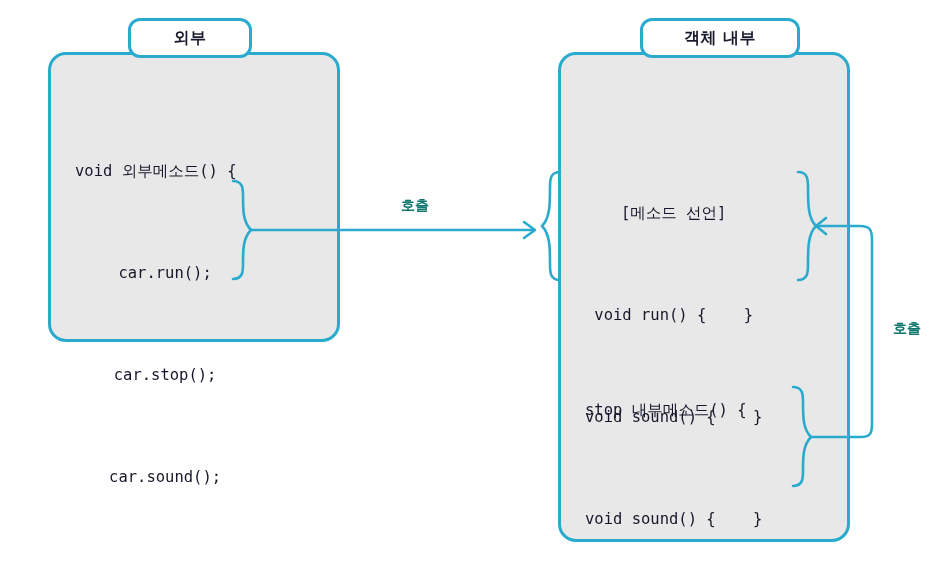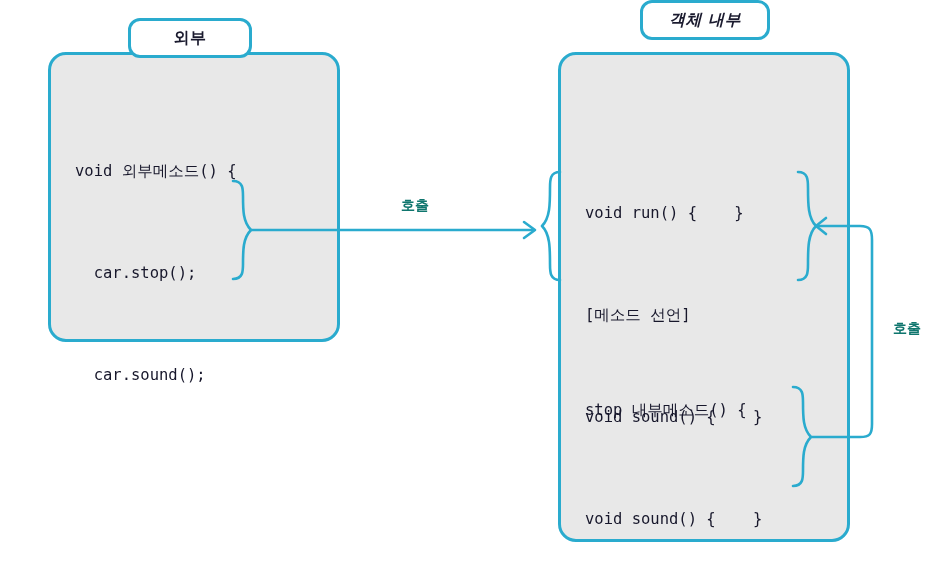--- a/index.html
+++ b/index.html
@@ -55,23 +55,22 @@
     z-index: 5;
     letter-spacing: 0.5px;
   }
   #title-external {
     left: 128px;
     top: 18px;
     width: 124px;
   }
   #title-object {
     left: 640px;
-    top: 0;
-    width: 130px;
-    font-style: italic;
+    top: 18px;
+    width: 160px;
   }
 
   
   .code-block {
     position: absolute;
     font-family: "DejaVu Sans Mono", "Liberation Mono", monospace;
     font-size: 15.5px;
     color: #17172b;
     white-space: pre;
     line-height: 34px;
@@ -85,20 +84,21 @@
     left: 585px;
     top: 128px;
   }
   #code-object-inner {
     left: 585px;
     top: 325px;
   }
   .code-line {
     display: block;
     height: 34px;
+    text-align: center;
   }
 
   
   #connectors {
     position: absolute;
     left: 0;
     top: 0;
     width: 940px;
     height: 568px;
     z-index: 4;
@@ -126,30 +126,31 @@
 </style>
 </head>
 <body>
 
 <div id="canvas">
 
   <div class="panel" id="panel-external"></div>
   <div class="title-pill" id="title-external">외부</div>
   <div class="code-block" id="code-external">
     <span class="code-line">void 외부메소드() {</span>
+    <span class="code-line">  car.run();</span>
     <span class="code-line">  car.stop();</span>
     <span class="code-line">  car.sound();</span>
     
   </div>
 
   <div class="panel" id="panel-object"></div>
   <div class="title-pill" id="title-object">객체 내부</div>
   <div class="code-block" id="code-object-decl">
+    <span class="code-line">[메소드 선언]</span>
     <span class="code-line">void run() {    }</span>
-    <span class="code-line">[메소드 선언]</span>
     <span class="code-line">void sound() {    }</span>
     <span class="code-line">void sound() {    }</span>
   </div>
   <div class="code-block" id="code-object-inner">
     <span class="code-line">stop 내부메소드() {</span>
     
     
     
   </div>
 

